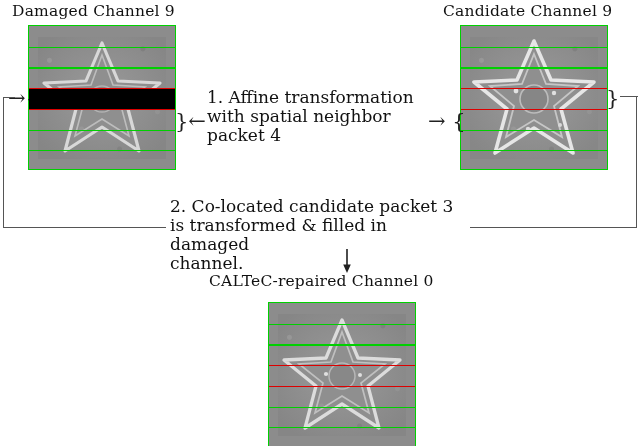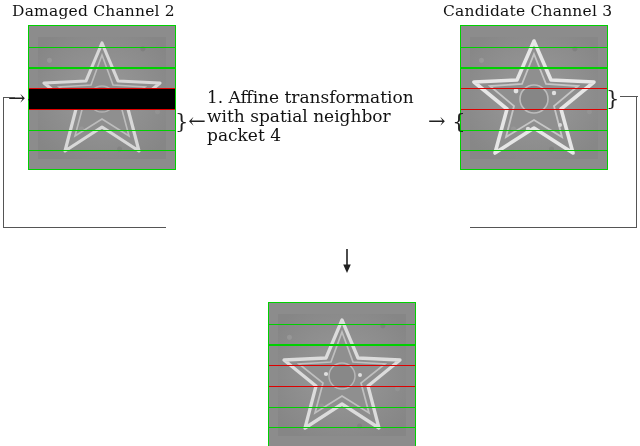--- a/index.html
+++ b/index.html
@@ -144,24 +144,25 @@
     left: 341px; top: 249px;
     width: 12px; height: 24px;
   }
   #down-arrow svg { display:block; width:100%; height:100%; }
 </style>
 </head>
 <body>
 
 <div class="figure">
 
-  <div class="caption" id="caption-damaged">Damaged Channel 2</div>
-
-  <div class="caption" id="caption-candidate">Candidate Channel 3</div>
-
+  <div class="caption" id="caption-damaged">Damaged Channel 9</div>
+
+  <div class="caption" id="caption-candidate">Candidate Channel 9</div>
+
+  <div class="caption" id="caption-repaired">CALTeC-repaired Channel 0</div>
 
   <div class="panel" id="panel-damaged">
     <div class="tex">
       <div class="star">
         <svg viewBox="0 0 128 122" preserveAspectRatio="none">
           <defs>
             <radialGradient id="gD" cx="50%" cy="48%" r="62%">
               <stop offset="0%" stop-color="#9a9a9a"></stop>
               <stop offset="100%" stop-color="#868686"></stop>
             </radialGradient>
@@ -248,20 +249,23 @@
   <div class="brace" id="brace-damaged-out">}←</div>
 
   <div class="brace" id="brace-candidate-in">→ {</div>
 
   <div class="brace" id="brace-candidate-out">}</div>
 
   <div class="steptext" id="step1-text">1.  Affine transformation
 with spatial neighbor
 packet 4</div>
 
+  <div class="steptext" id="step2-text">2.  Co-located candidate packet 3
+is transformed &amp; filled in damaged
+channel.</div>
 
   <div class="route h" id="route-right-h-top"></div>
   <div class="route v" id="route-right-v"></div>
   <div class="route h" id="route-right-h-bot"></div>
 
   <div class="route h" id="route-left-h-bot"></div>
   <div class="route v" id="route-left-v"></div>
   <div class="route h" id="route-left-h-top"></div>
 
   <div id="down-arrow">

